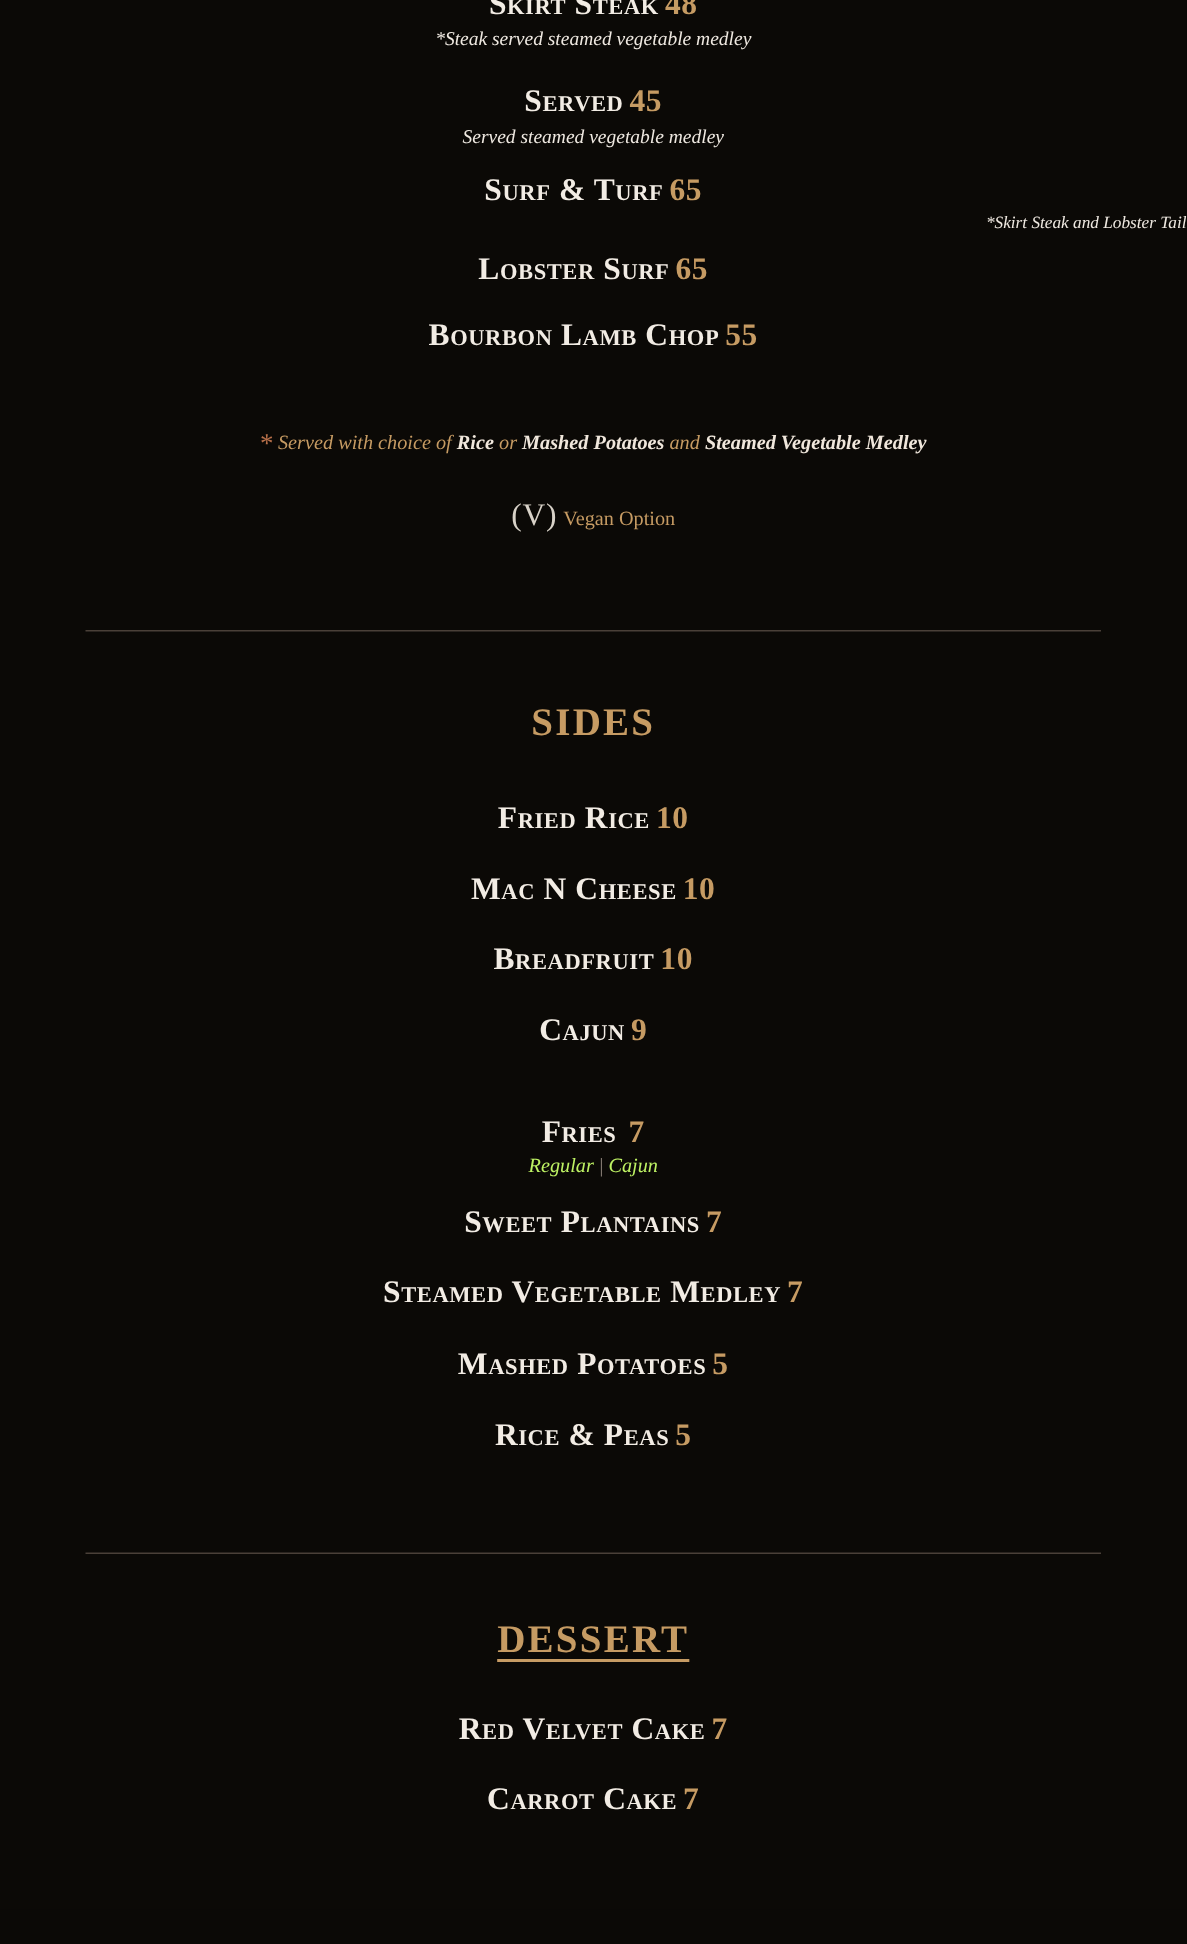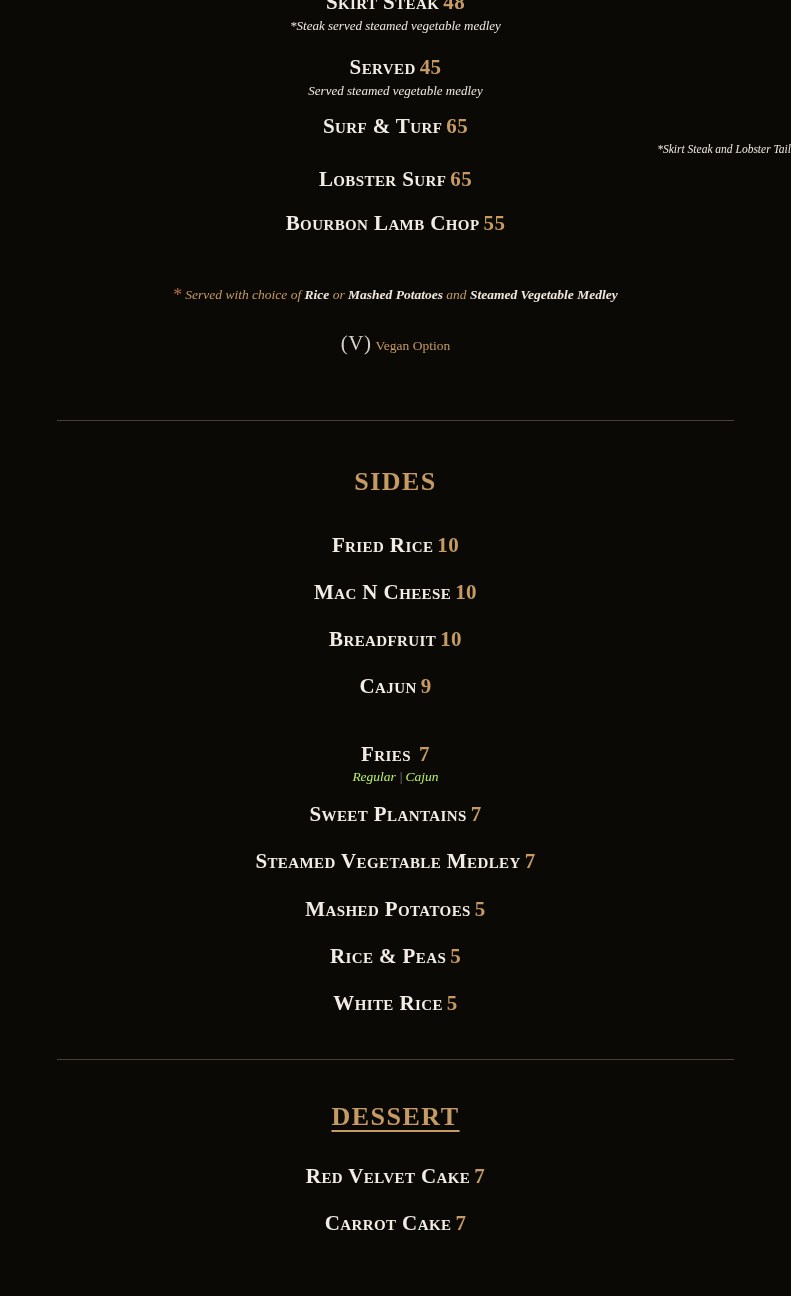--- a/index.html
+++ b/index.html
@@ -271,25 +271,20 @@
     </div>
     <div style="height:23px;"></div>
 
     <div class="item">
       <div class="item-line">
         <span>Rice &amp; Peas</span><span class="price">5</span>
       </div>
     </div>
     <div style="height:23px;"></div>
 
-    <div class="item">
-      <div class="item-line">
-        <span>White Rice</span><span class="price">5</span>
-      </div>
-    </div>
   </div>
 
   <div style="height:44px;"></div>
   <div class="divider"></div>
   <div style="height:42px;"></div>
 
   <div>
     <div class="section-title underline">DESSERT</div>
 
     <div style="height:32px;"></div>

